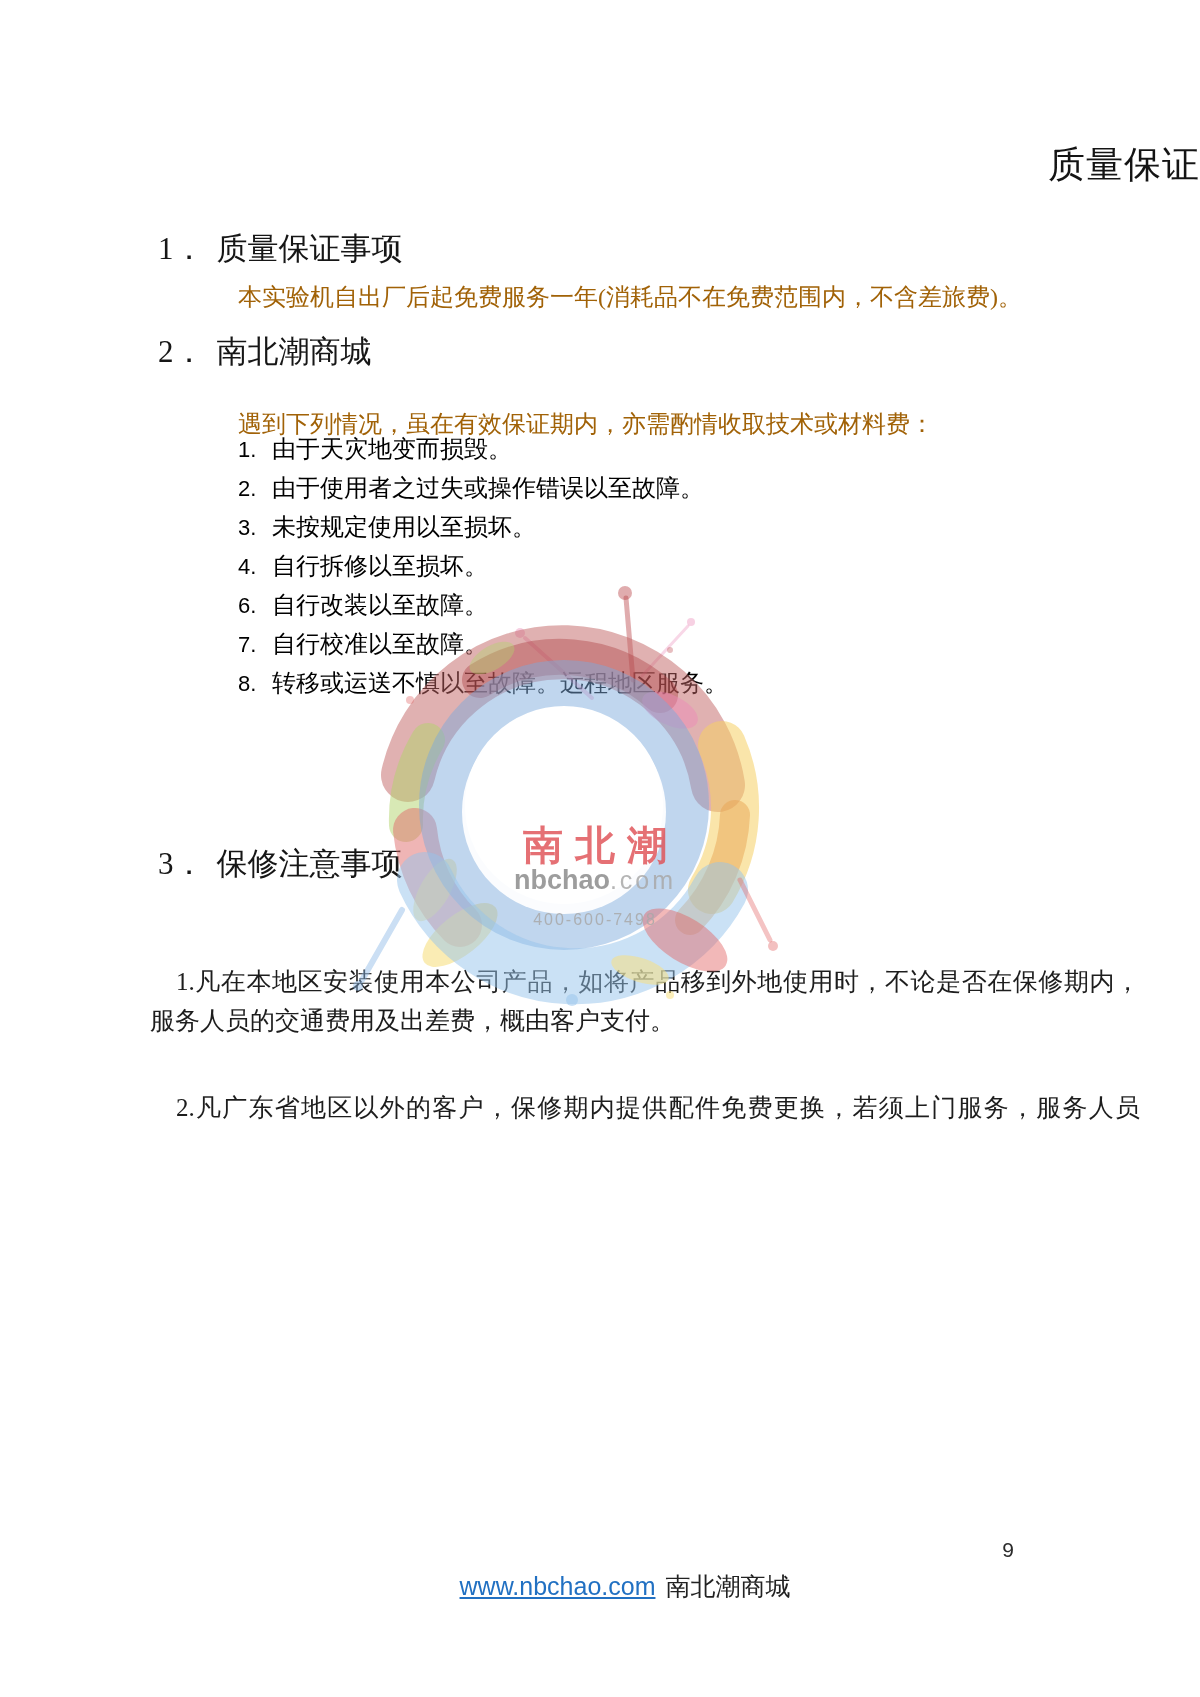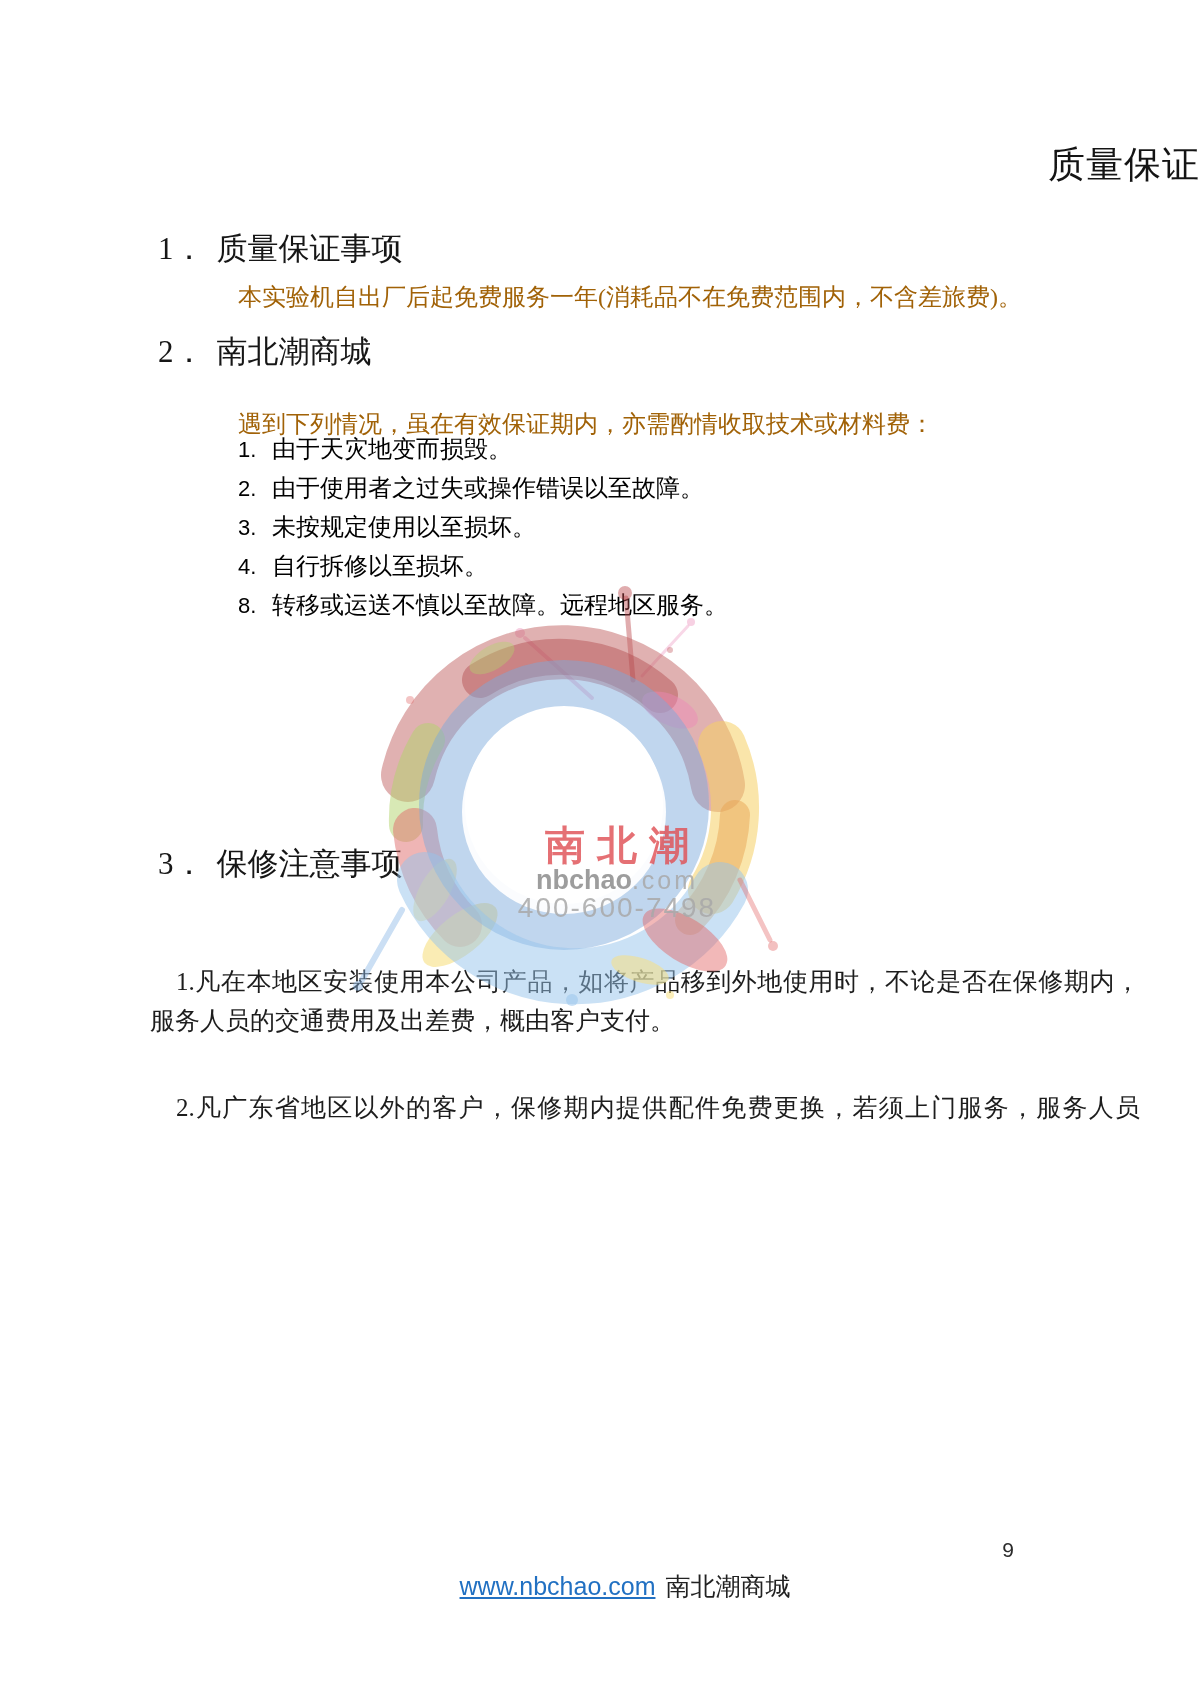--- a/index.html
+++ b/index.html
@@ -40,34 +40,34 @@
     font-size:25px;line-height:39px;color:#1d1d1d;
   }
   .p-line1{text-align:justify;text-align-last:justify;text-indent:26px;}
   .p-line2{text-align:left;}
   
   .watermark{
     position:absolute;left:340px;top:580px;width:450px;height:440px;
     z-index:5;pointer-events:none;
   }
   .wm-text{
-    position:absolute;left:472px;top:826px;width:290px;
+    position:absolute;left:450px;top:826px;width:290px;
     text-align:center;z-index:6;pointer-events:none;
     font-family:"Liberation Sans","DejaVu Sans",sans-serif;
   }
   .wm-brand{
     font-family:"Liberation Serif","DejaVu Serif",serif;
     font-size:40px;line-height:40px;font-weight:bold;
     color:rgba(223,80,85,0.82);letter-spacing:12px;
     padding-left:12px; 
     white-space:nowrap;
   }
   .wm-domain{font-size:27px;line-height:26px;font-weight:bold;color:rgba(140,140,140,0.85);margin-top:1px;}
   .wm-domain .tld{font-weight:normal;font-size:25px;color:rgba(168,168,168,0.85);letter-spacing:3px;}
-  .wm-phone{font-size:28px;line-height:26px;color:rgba(168,168,168,0.85);letter-spacing:2px;margin-top:2px;}
+  .wm-phone{font-size:16px;line-height:26px;color:rgba(168,168,168,0.85);letter-spacing:2px;margin-top:14px;}
   
   .footer{
     position:absolute;top:1571px;left:50px;width:1150px;
     text-align:center;font-size:25px;line-height:30px;white-space:nowrap;
   }
   .footer-link{
     font-family:"Liberation Sans","DejaVu Sans",sans-serif;
     color:#2170c2;text-decoration:underline;
   }
   .footer-site{color:#222222;margin-left:10px;}
@@ -94,20 +94,22 @@
     <div class="sec-heading" style="top:331px">
       <span class="h-num">2．</span><span>南北潮商城</span>
     </div>
     <div class="body-line" style="top:408px">遇到下列情况，虽在有效保证期内，亦需酌情收取技术或材料费：</div>
 
     <div class="warranty-list">
       <div class="warranty-item"><span class="li-num">1.</span><span>由于天灾地变而损毁。</span></div>
       <div class="warranty-item"><span class="li-num">2.</span><span>由于使用者之过失或操作错误以至故障。</span></div>
       <div class="warranty-item"><span class="li-num">3.</span><span>未按规定使用以至损坏。</span></div>
       <div class="warranty-item"><span class="li-num">4.</span><span>自行拆修以至损坏。</span></div>
+      <div class="warranty-item"><span class="li-num">6.</span><span>自行改装以至故障。</span></div>
+      <div class="warranty-item"><span class="li-num">7.</span><span>自行校准以至故障。</span></div>
       <div class="warranty-item"><span class="li-num">8.</span><span>转移或运送不慎以至故障。远程地区服务。</span></div>
     </div>
 
     <div class="sec-heading" style="top:843px">
       <span class="h-num">3．</span><span>保修注意事项</span>
     </div>
 
     <div class="paragraph" style="top:962px">
       <div class="p-line1">1.凡在本地区安装使用本公司产品，如将产品移到外地使用时，不论是否在保修期内，</div>
       <div class="p-line2">服务人员的交通费用及出差费，概由客户支付。</div>

